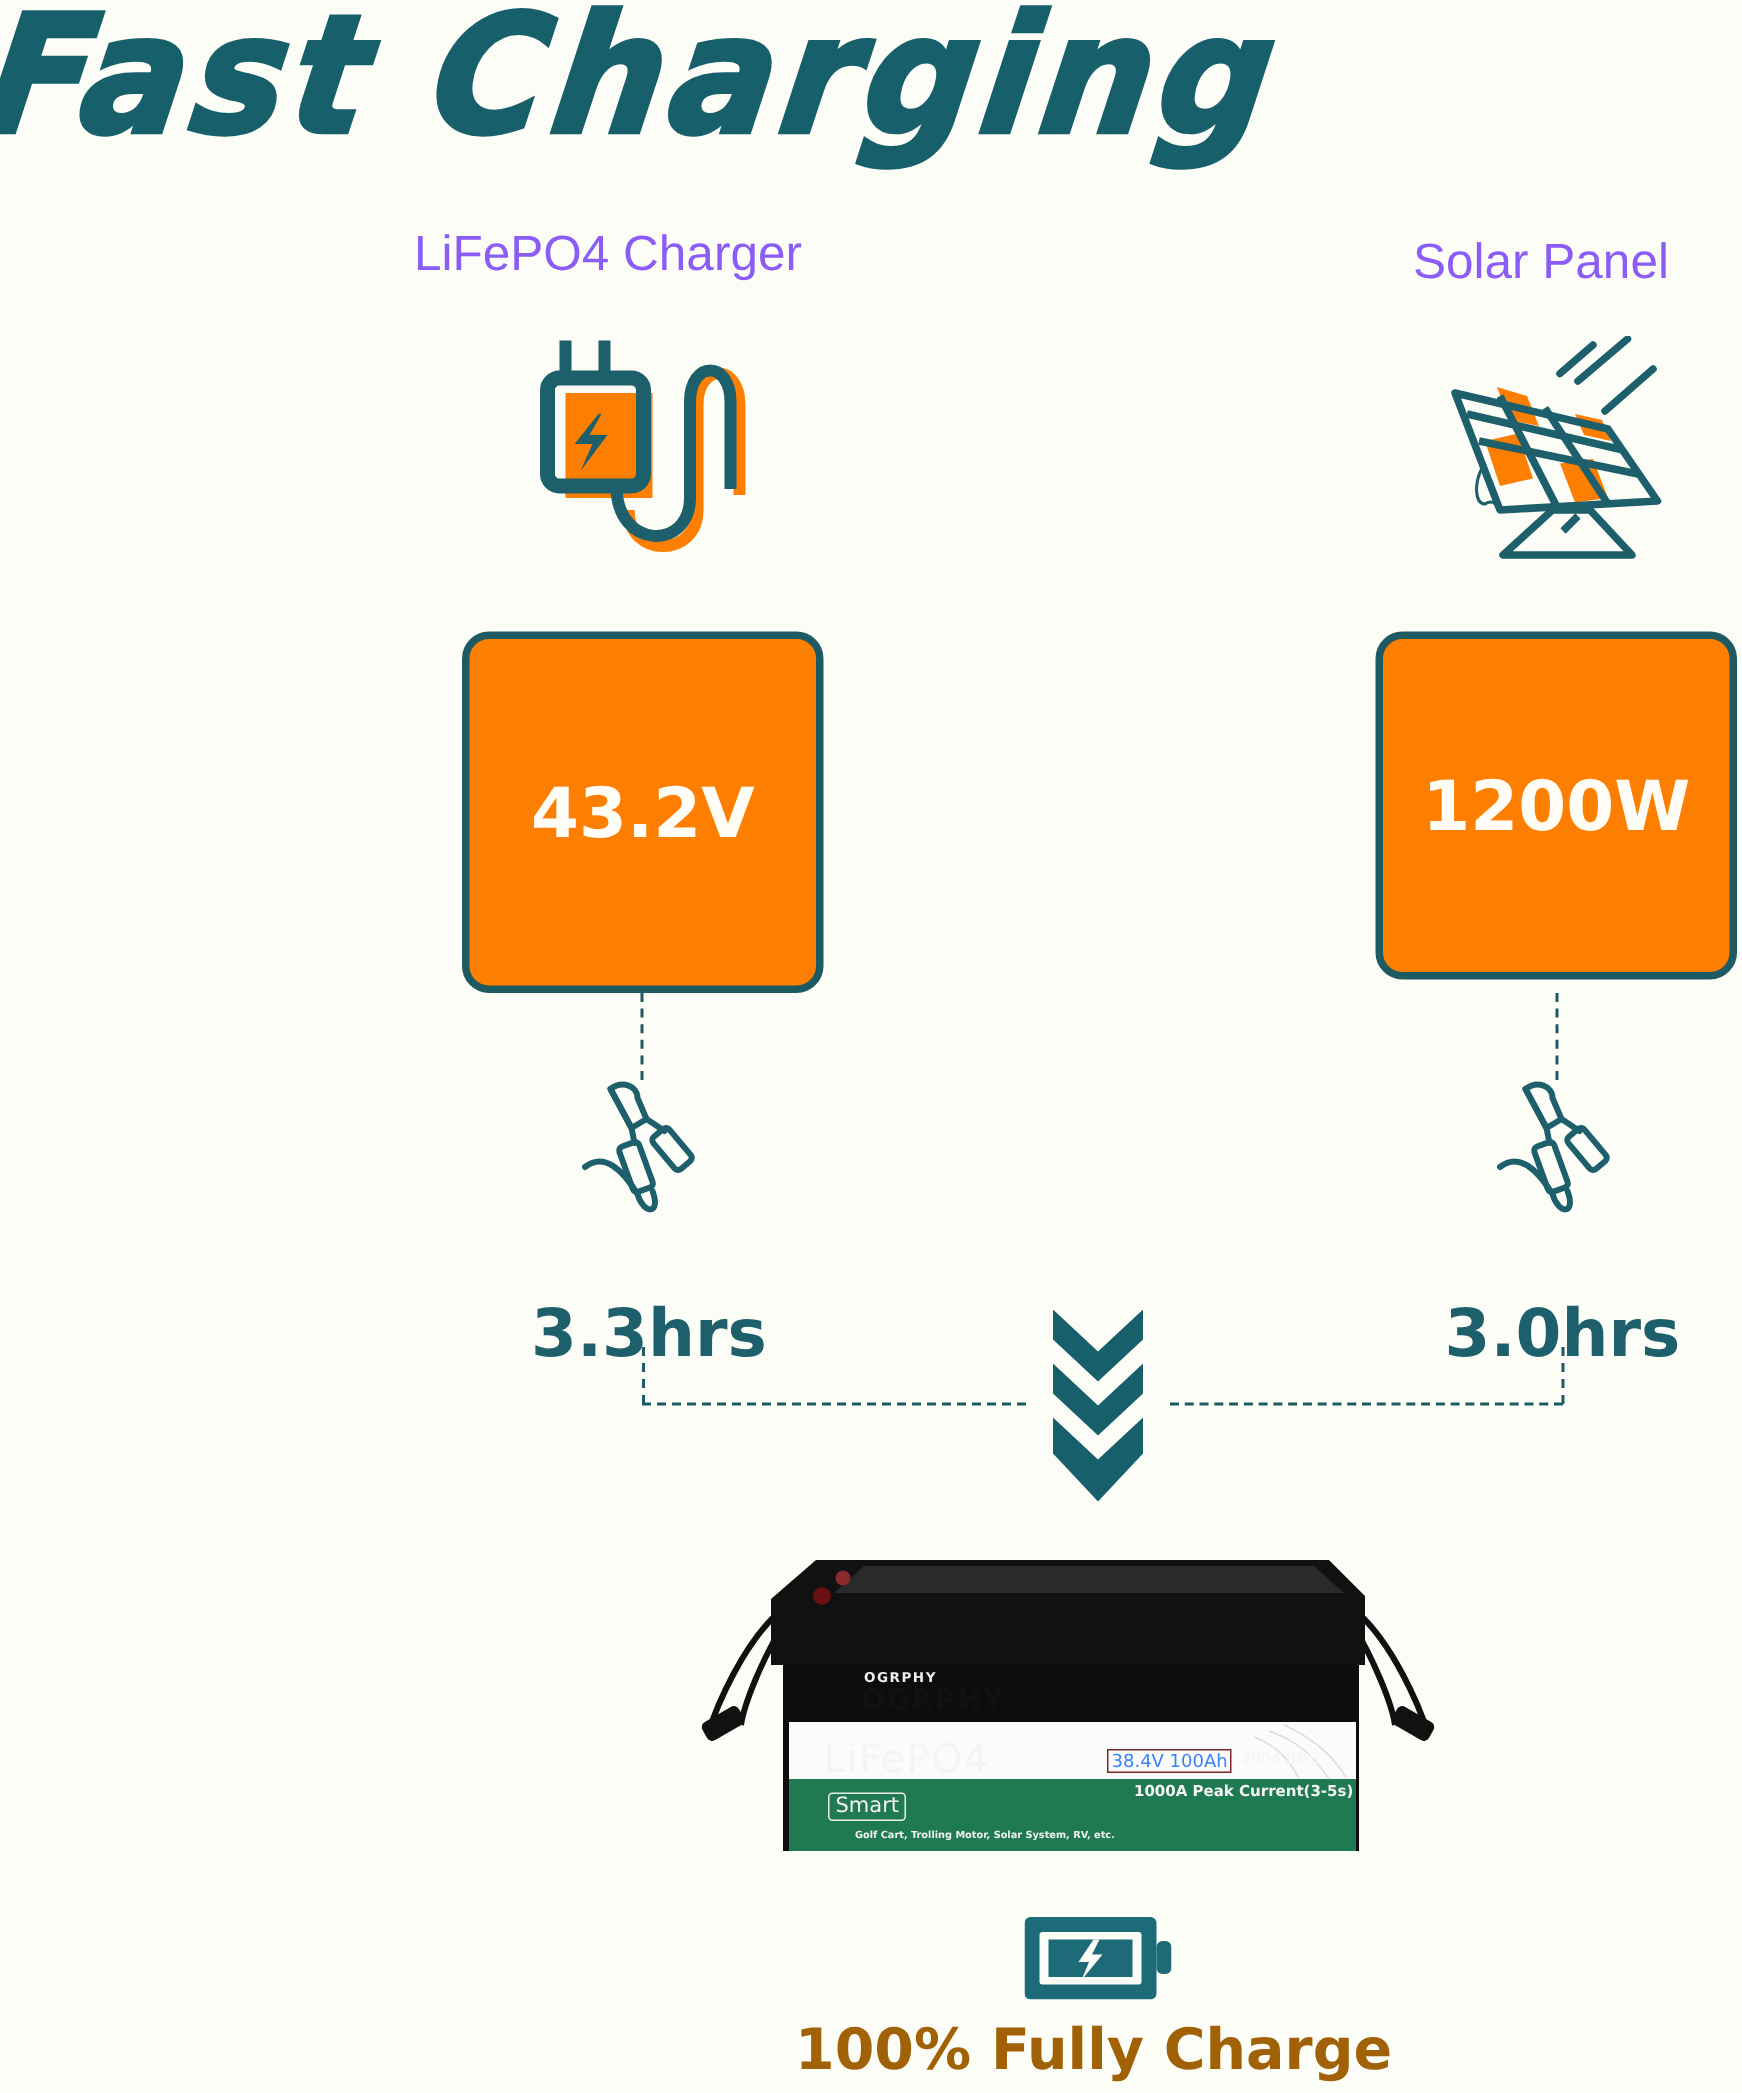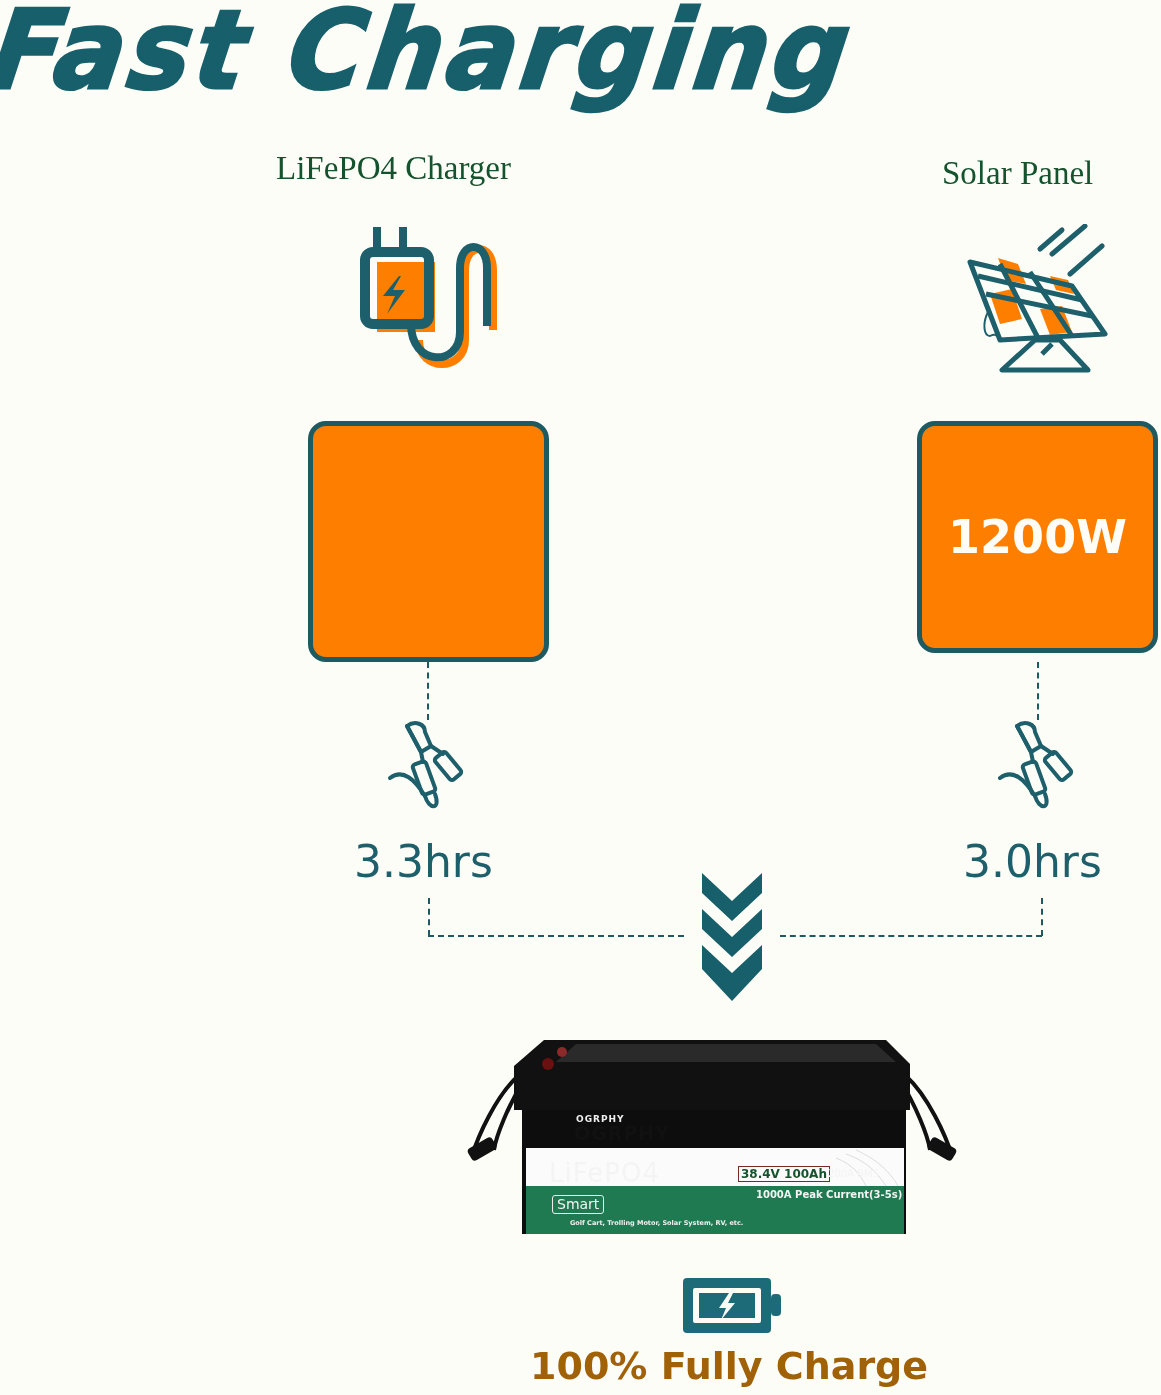--- a/index.html
+++ b/index.html
@@ -14,34 +14,34 @@
     font-family: "DejaVu Sans", sans-serif;
     font-weight: 900; font-style: italic;
     font-size: 104px; letter-spacing: 4px;
     color: #175f6b;
     transform: skewX(-8deg) scaleY(1.05);
     transform-origin: left top;
     white-space: nowrap;
     -webkit-text-stroke: 3px #175f6b;
   }
   .label {
-    font-family: Liberation Serif, serif;
-    font-size: 33px; color: #14532d; white-space: nowrap;
+    font-family: Liberation Sans, sans-serif;
+    font-size: 33px; color: #8b5cf6; white-space: nowrap;
     font-weight: 500;
   }
   .box {
     background: #fe7f00;
     border: 5px solid #1d5a62;
     border-radius: 18px;
     box-sizing: border-box;
     display: flex; flex-direction: column; align-items: center; justify-content: center;
     color: #fffdf6; font-weight: bold; font-size: 46px; line-height: 66px;
   }
   .hrs {
-    color: #1d5f6b; font-size: 44px; font-weight: normal; white-space: nowrap;
+    color: #1d5f6b; font-size: 44px; font-weight: bold; white-space: nowrap; margin-top: 28px;
   }
   .dash-v { border-left: 2px dashed #1d5a62; width: 0; }
   .dash-h { border-top: 2px dashed #1d5a62; height: 0; }
   .battery-img { left: 466px; top: 1036px; width: 494px; height: 206px; }
   .bottom-label {
     font-size: 38px; font-weight: bold; color: #a16207; white-space: nowrap;
   }
 </style>
 </head>
 <body>
@@ -54,20 +54,21 @@
   <rect x="22" y="40" width="58" height="70" fill="#fe7f00"></rect>
   <path d="M64 118 C64 150 110 150 110 118 L110 48 C110 20 138 20 138 48 L138 108" fill="none" stroke="#fe7f00" stroke-width="8"></path>
   <rect x="10" y="30" width="64" height="72" rx="8" fill="none" stroke="#1d5f6b" stroke-width="10"></rect>
   <rect x="18" y="5" width="8" height="25" fill="#1d5f6b"></rect>
   <rect x="44" y="5" width="8" height="25" fill="#1d5f6b"></rect>
   <path d="M44 54 L28 74 L40 74 L32 92 L50 68 L38 68 L46 54 Z" fill="#1d5f6b"></path>
   <path d="M56 102 C56 145 105 145 105 110 L105 46 C105 18 132 18 132 46 L132 104" fill="none" stroke="#1d5f6b" stroke-width="8"></path>
 </svg>
 
 <div class="abs box" style="left:308px; top:421px; width:241px; height:241px;">
+  <div>43.2V</div>
 </div>
 
 <div class="abs dash-v" style="left:427px; top:662px; height:58px;"></div>
 
 <svg class="abs" style="left:385px; top:718px;" width="90" height="95" viewBox="0 0 90 95">
   <g fill="none" stroke="#1d5f6b" stroke-width="4" stroke-linejoin="round" stroke-linecap="round">
     <path d="M22 8 C30 2 40 6 40 14 L46 28 L36 34 Z"></path>
     <path d="M22 8 L36 34 L38 44"></path>
     <rect x="32" y="44" width="14" height="32" rx="3" transform="rotate(-20 39 60)"></rect>
     <rect x="56" y="34" width="14" height="28" rx="3" transform="rotate(-40 63 48)"></rect>
@@ -159,21 +160,21 @@
       <path d="M390 114 C412 124 424 136 432 150"></path>
       <path d="M370 122 C386 128 394 138 400 150"></path>
     </g>
   </svg>
   <div class="abs" style="left:110px; top:78px; font-size:9px; color:#eee; letter-spacing:1px; font-weight:bold;">OGRPHY</div>
   <div class="abs" style="left:108px; top:86px; font-size:19px; font-weight:900; color:#111; letter-spacing:1px;">OGRPHY</div>
   <div class="abs" style="left:212px; top:82px; font-size:8px; color:#111;">®</div>
   <div class="abs" style="left:83px; top:122px; font-size:26px; color:#f4f4f4; font-weight:500; letter-spacing:1px;">LiFePO4</div>
   <div class="abs" style="left:86px; top:159px; font-size:14px; color:#f4f4f4; border:1px solid #eee; border-radius:3px; padding:0 4px; line-height:17px;">Smart</div>
   <div class="abs" style="left:88px; top:183px; font-size:6.5px; color:#f0f0f0; font-weight:bold; white-space:nowrap;padding-left:16px;">Golf Cart, Trolling Motor, Solar System, RV, etc.</div>
-  <div class="abs" style="left:272px; top:130px; font-size:12px; color:#14532d; font-weight:bold; border:1px solid #7a2a24; padding:0 2px; white-space:nowrap;">38.4V 100Ah</div>
+  <div class="abs" style="left:272px; top:130px; font-size:12px; color:#3b82f6; font-weight:normal; border:1px solid #7a2a24; padding:0 2px; white-space:nowrap;">38.4V 100Ah</div>
   <div class="abs" style="left:362px; top:132px; font-size:10px; color:#f4f4f4; font-weight:normal; white-space:nowrap;">200A BMS</div>
   <div class="abs" style="left:290px; top:153px; font-size:10px; color:#f4f4f4; font-weight:bold; white-space:nowrap;">1000A Peak Current(3-5s)</div>
 </div>
 
 <svg class="abs" style="left:683px; top:1278px;" width="98" height="55" viewBox="0 0 98 55">
   <rect x="0" y="0" width="88" height="55" rx="4" fill="#1d6b78"></rect>
   <rect x="88" y="16" width="10" height="22" rx="4" fill="#1d6b78"></rect>
   <rect x="10" y="10" width="68" height="35" rx="2" fill="#fdfdf8"></rect>
   <rect x="16" y="15" width="56" height="25" fill="#1d6b78"></rect>
   <path d="M46 15 L36 30 L43 30 L38 42 L52 25 L45 25 L50 15 Z" fill="#fdfdf8"></path>

